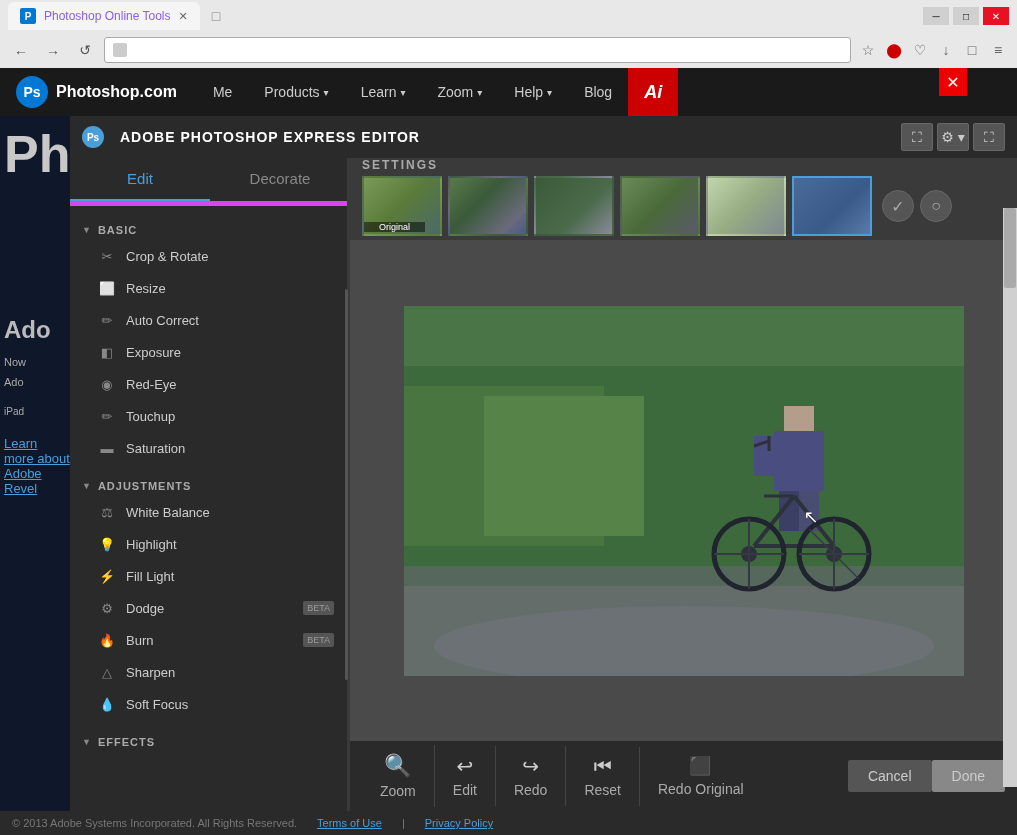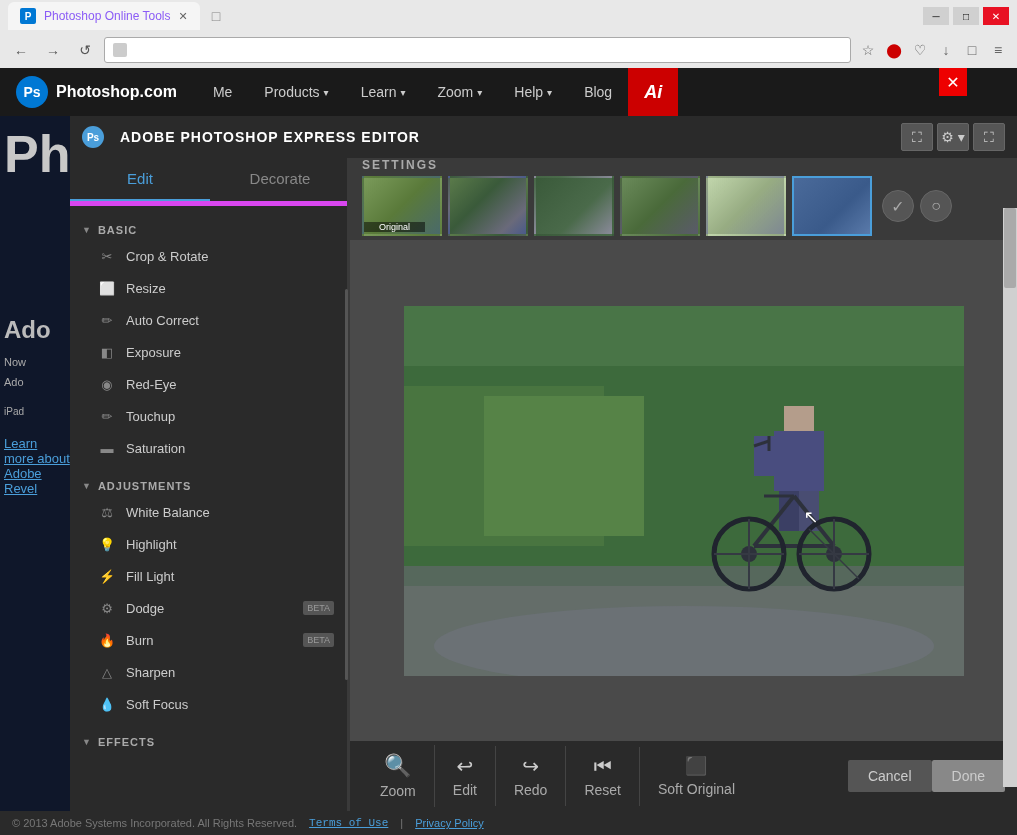--- a/index.html
+++ b/index.html
@@ -89,21 +89,21 @@
     .toolbar-label { font-size: 14px; color: #aaa; }
     .toolbar-spacer { flex: 1; }
     .toolbar-action-btn { padding: 8px 20px; font-size: 14px; border: none; cursor: pointer; border-radius: 2px; }
     .toolbar-cancel { background: #555; color: #ccc; }
     .toolbar-done { background: #888; color: #ccc; }
 
     
     .cursor-arrow { position: absolute; font-size: 18px; color: white; pointer-events: none; z-index: 10; }
 
     
-    .footer-bar { background: #2a2a2a; height: 24px; display: flex; align-items: center; padding: 0 12px; font-size: 11px; color: #777; gap: 12px; }
+    .footer-bar { background: #2a2a2a; height: 24px; display: flex; align-items: center; padding: 0 12px; font-size: 11px; color: #777; gap: 20px; }
 
     
     .browser-scrollbar { position: absolute; right: 0; top: 92px; bottom: 24px; width: 14px; background: #d0d0d0; }
     .browser-scrollbar-thumb { position: absolute; top: 0; left: 1px; right: 1px; height: 80px; background: #aaa; border-radius: 2px; }
 
     
     .page-bg { position: absolute; left: 0; top: 0; width: 70px; height: 100%; background: #0f172a; }
     .page-bg-title { position: absolute; left: 4px; top: 12px; font-size: 52px; font-weight: bold; color: #c8c8c8; line-height: 1; }
 
     .revel-link { color: #4a9eda; text-decoration: underline; cursor: pointer; font-size: 13px; }
@@ -406,34 +406,34 @@
             <div class="toolbar-tool">
               <span class="toolbar-icon" style="font-size:20px;">↪</span>
               <span class="toolbar-label">Redo</span>
             </div>
             <div class="toolbar-tool">
               <span class="toolbar-icon" style="font-size:20px;">⏮</span>
               <span class="toolbar-label">Reset</span>
             </div>
             <div class="toolbar-tool" style="border-right:none;">
               <span class="toolbar-icon" style="font-size:18px;">⬛</span>
-              <span class="toolbar-label">Soft Original</span>
+              <span class="toolbar-label">Redo Original</span>
             </div>
             <div class="toolbar-spacer"></div>
             <button class="toolbar-action-btn toolbar-cancel">Cancel</button>
             <button class="toolbar-action-btn toolbar-done">Done</button>
           </div>
         </div>
       </div>
     </div>
 
     <div class="browser-scrollbar">
       <div class="browser-scrollbar-thumb"></div>
     </div>
   </div>
 
   <div class="footer-bar">
     <span>© 2013 Adobe Systems Incorporated. All Rights Reserved.</span>
-    <span style="color:#4a9eda;cursor:pointer;text-decoration:underline;font-family:Liberation Mono, monospace;">Terms of Use</span>
+    <span style="color:#4a9eda;cursor:pointer;text-decoration:underline;">Terms of Use</span>
     <span>|</span>
     <span style="color:#4a9eda;cursor:pointer;text-decoration:underline;">Privacy Policy</span>
   </div>
 </div>
 
 </body></html>

